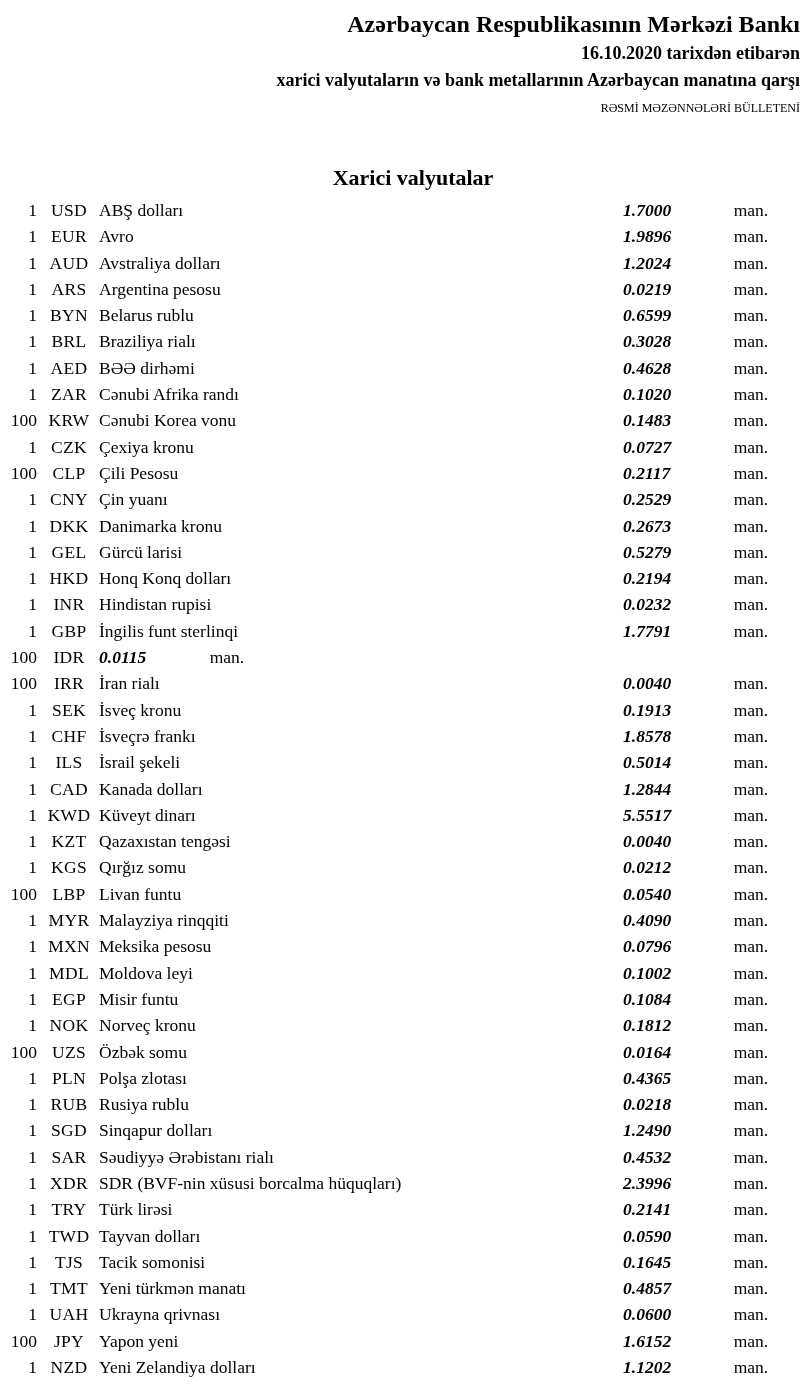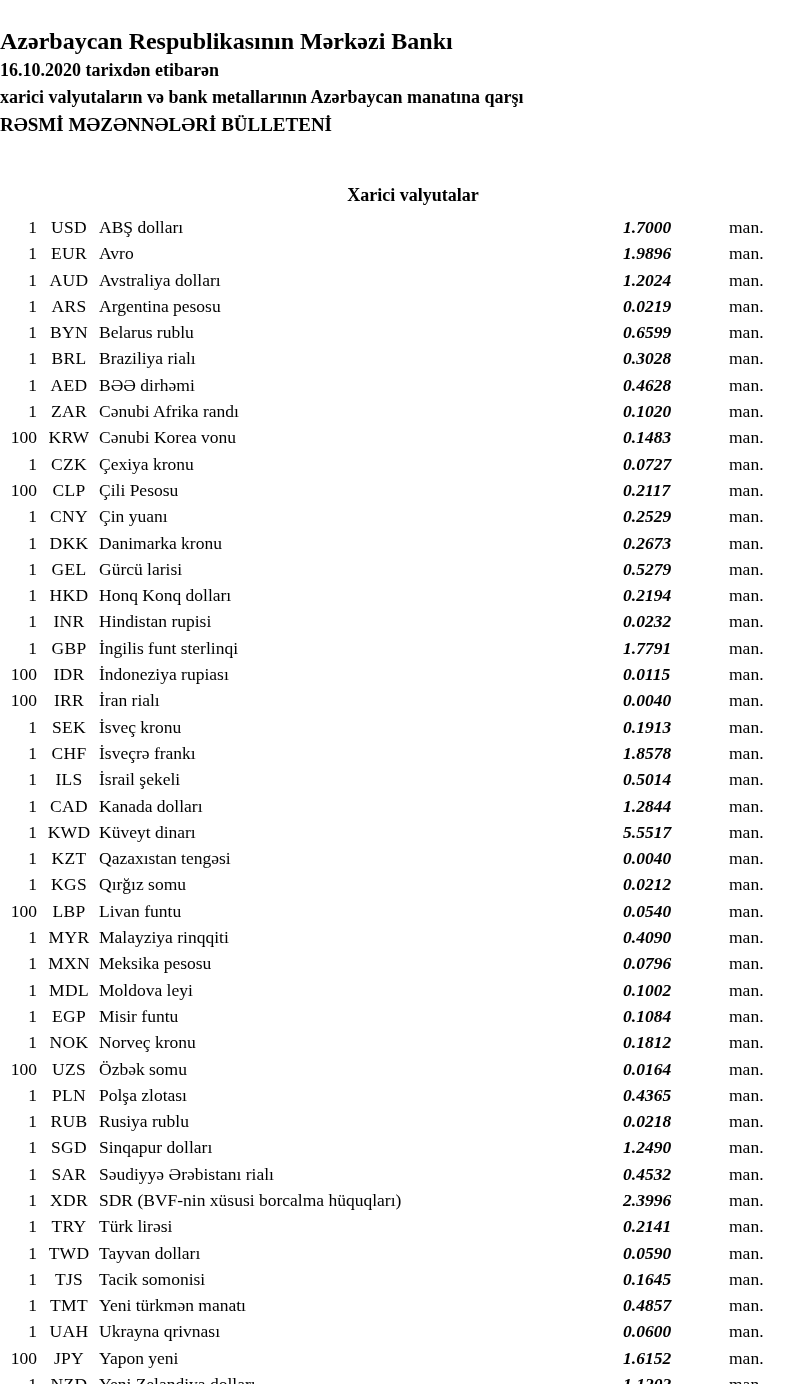--- a/index.html
+++ b/index.html
@@ -10,46 +10,46 @@
   .page {
     position: relative;
     width: 800px;
     height: 1384px;
     background: #ffffff;
     color: #000000;
     font-family: "Liberation Serif", "DejaVu Serif", serif;
     overflow: hidden;
   }
   .doc-header {
-    text-align: left;
-    padding-top: 25px;
+    text-align: right;
+    padding-top: 8px;
   }
   .bank-title {
     font-size: 24px;
     font-weight: bold;
     line-height: 32px;
   }
   .date-line {
     font-size: 18px;
     font-weight: bold;
     line-height: 27px;
   }
   .subject-line {
     font-size: 18px;
     font-weight: bold;
     line-height: 27px;
   }
   .bulletin-title {
-    font-size: 19px;
-    font-weight: bold;
+    font-size: 12px;
+    font-weight: normal;
     line-height: 28px;
   }
   .section-title {
     text-align: center;
-    font-size: 18px;
+    font-size: 22px;
     font-weight: bold;
     line-height: 22px;
     margin-top: 45px;
     padding-left: 26px;
   }
   .rates-table {
     margin-top: 8px;
   }
   .row {
     display: flex;
@@ -79,21 +79,21 @@
     width: 90px;
     text-align: left;
     font-weight: bold;
     font-style: italic;
     flex-shrink: 0;
   }
   .unit {
     width: 60px;
     padding-left: 16px;
     box-sizing: border-box;
-    text-align: left;
+    text-align: center;
     flex-shrink: 0;
   }
 </style>
 </head>
 <body>
 
 <div class="page">
 
   <div class="doc-header">
     <div class="bank-title">Azərbaycan Respublikasının Mərkəzi Bankı</div>
@@ -237,21 +237,20 @@
       <span class="nominal">1</span>
       <span class="code">GBP</span>
       <span class="name">İngilis funt sterlinqi</span>
       <span class="rate">1.7791</span>
       <span class="unit">man.</span>
     </div>
 
     <div class="row">
       <span class="nominal">100</span>
       <span class="code">IDR</span>
-      <span class="name">İndoneziya rupiası</span>
       <span class="rate">0.0115</span>
       <span class="unit">man.</span>
     </div>
 
     <div class="row">
       <span class="nominal">100</span>
       <span class="code">IRR</span>
       <span class="name">İran rialı</span>
       <span class="rate">0.0040</span>
       <span class="unit">man.</span>

